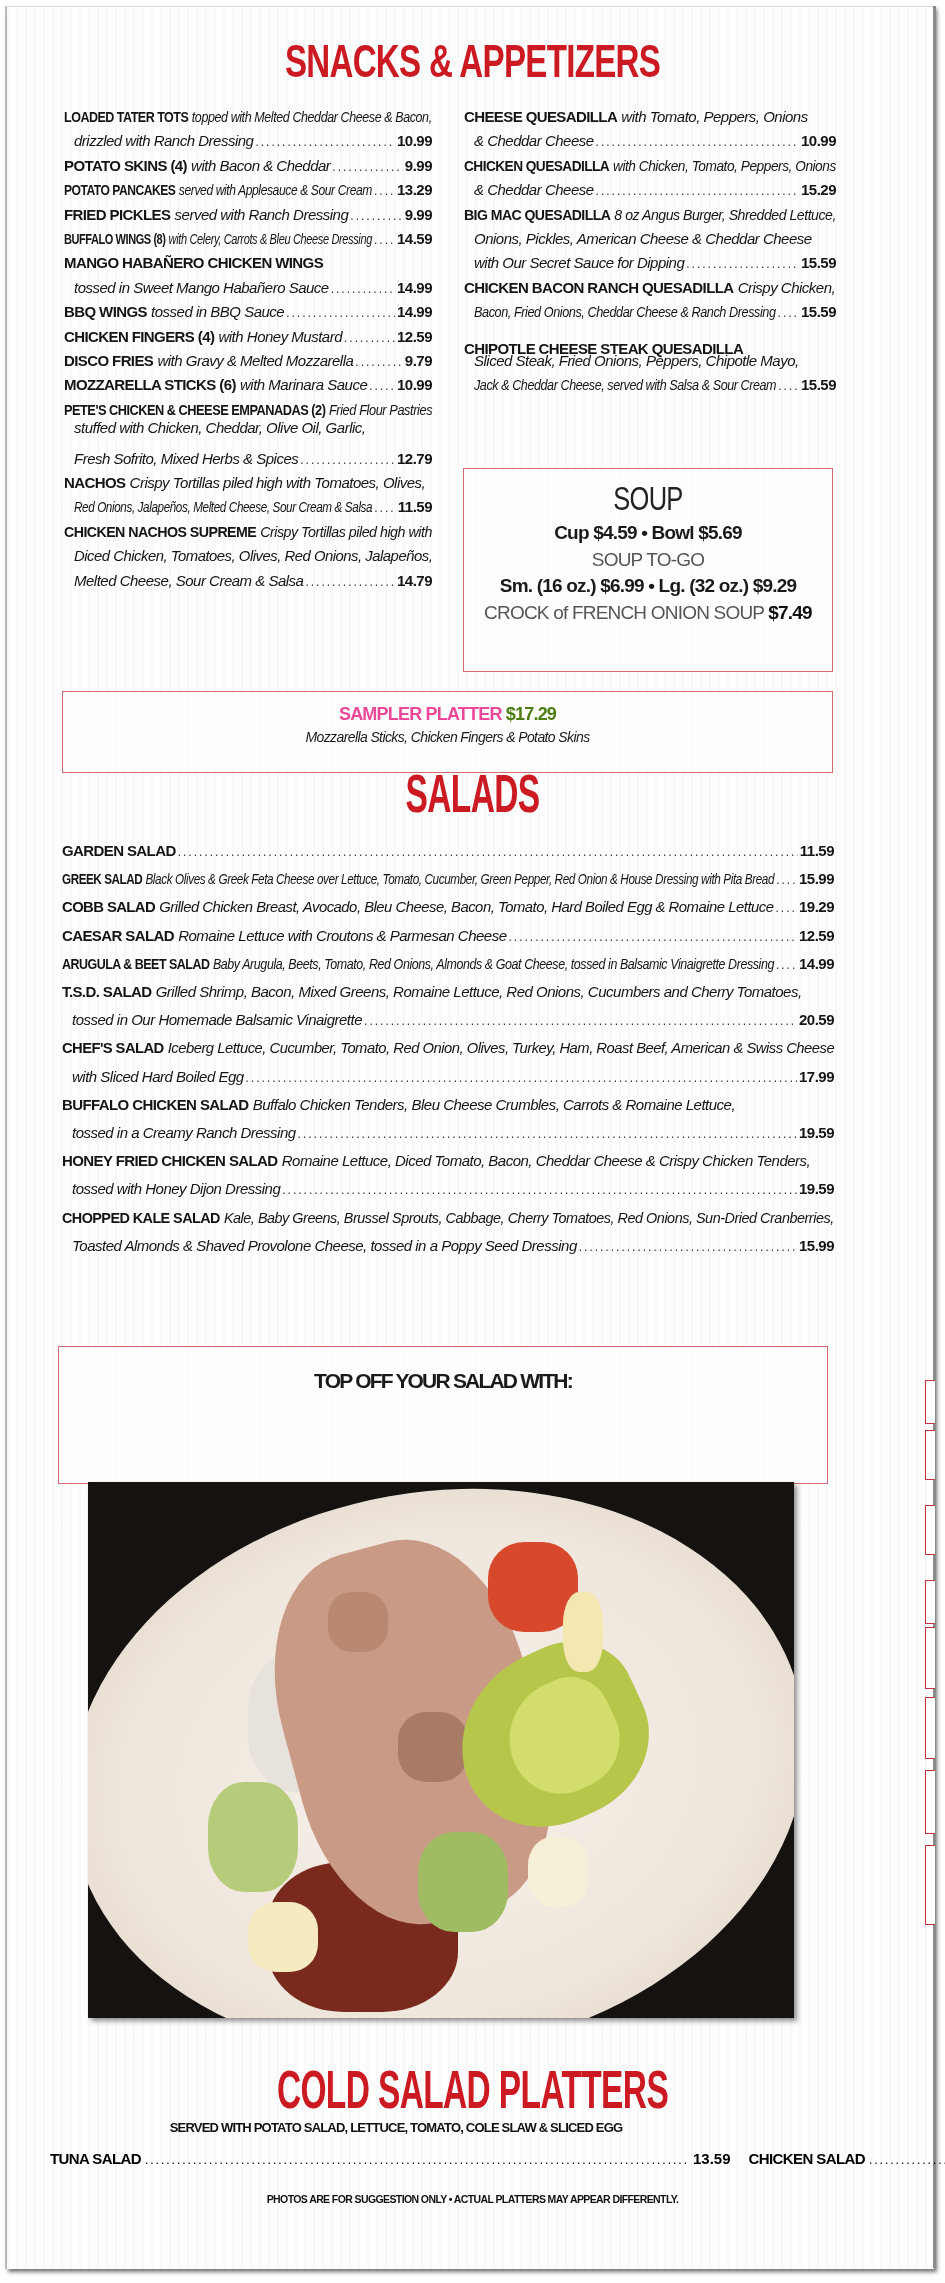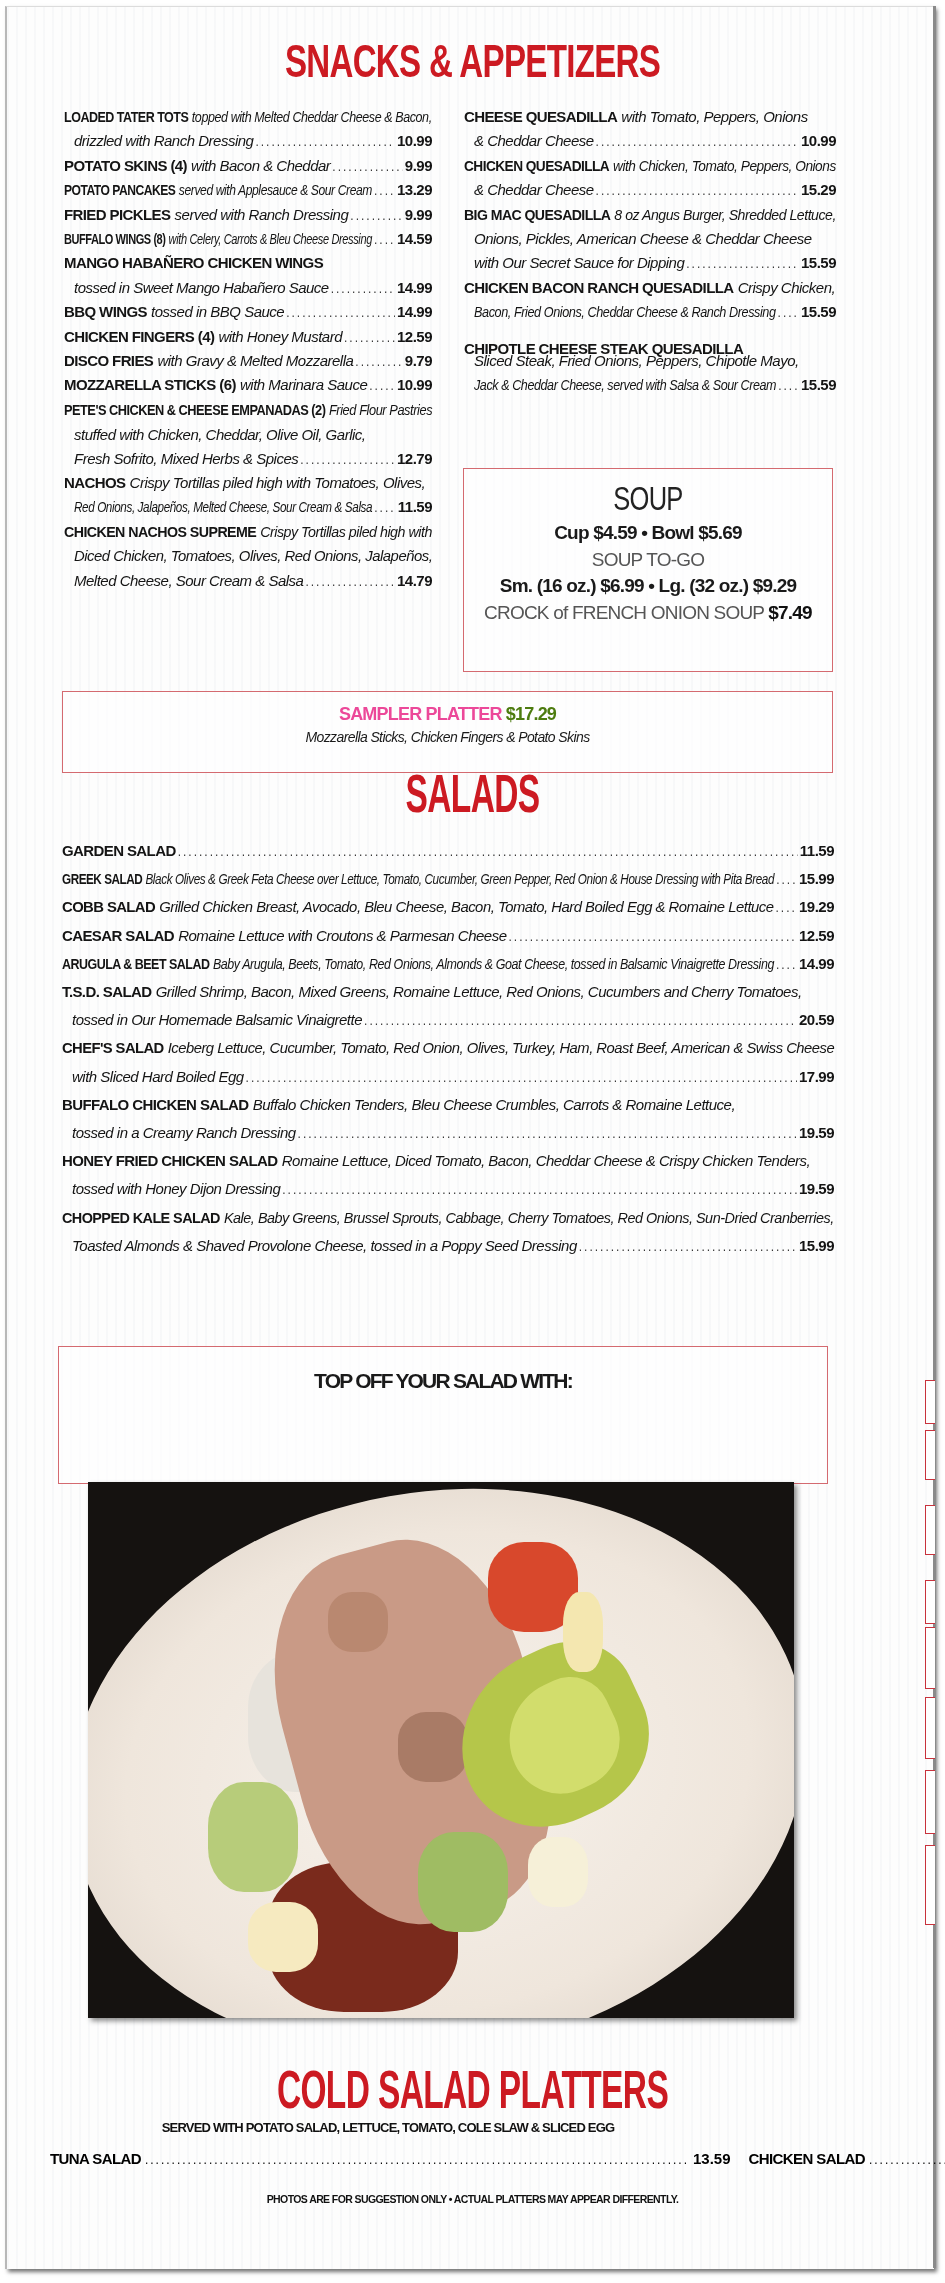--- a/index.html
+++ b/index.html
@@ -71,21 +71,21 @@
     background:#151210; overflow:hidden;
     box-shadow: 3px 3px 5px rgba(0,0,0,0.45);
   }
   .plate {
     position:absolute; left:-20px; top:10px; width:740px; height:560px; border-radius:50%;
     background:radial-gradient(ellipse at center, #f7f2ec 0%, #efe6dc 60%, #d8cdc2 100%);
     transform:rotate(-10deg);
   }
   .food-blob { position:absolute; border-radius:40%; }
 
-  .served { position:absolute; top:2120px; left:8px; width:760px; text-align:center; font-size:13px; font-weight:bold; letter-spacing:-0.8px; color:#111; }
+  .served { position:absolute; top:2120px; left:16px; width:760px; text-align:center; font-size:13px; font-weight:bold; letter-spacing:-0.8px; color:#111; }
   .platters { position:absolute; top:2147px; left:50px; width:770px; height:24px; display:flex; }
   .platter { flex:1 1 auto; display:flex; align-items:baseline; font-size:15px; line-height:24px; white-space:nowrap; margin-right:18px; }
   .platter .dots { flex:1 1 auto; overflow:hidden; letter-spacing:2px; font-size:12px; margin:0 4px; }
   .platter .dots::before { content:"......................................................................................................"; }
   .disclaimer { position:absolute; top:2193px; left:0; width:945px; text-align:center; font-size:10.5px; font-weight:bold; letter-spacing:-0.6px; color:#111; }
 
   .side-tab { position:absolute; left:925px; width:9px; border:1.5px solid #c8323c; border-right:none; background:#fff; }
 </style>
 </head>
 <body>
@@ -157,21 +157,21 @@
       <span class="price">9.79</span>
     </div>
     <div class="line" style="top: 268.4px;">
       <span class="txt"><span class="name">MOZZARELLA STICKS (6)</span> <span class="desc">with Marinara Sauce</span></span>
       <span class="dots"></span>
       <span class="price">10.99</span>
     </div>
     <div class="line" style="top: 292.8px;">
       <span class="txt" style="transform: scaleX(0.853828); margin-right: -63px;"><span class="name">PETE'S CHICKEN &amp; CHEESE EMPANADAS (2)</span> <span class="desc">Fried Flour Pastries</span></span>
     </div>
-    <div class="line indent" style="top: 318px; align-items: flex-end;">
+    <div class="line indent" style="top: 311px; align-items: flex-end;">
       <span class="txt"><span class="name"></span><span class="desc">stuffed with Chicken, Cheddar, Olive Oil, Garlic,</span></span>
     </div>
     <div class="line indent" style="top: 341.6px;">
       <span class="txt"><span class="name"></span><span class="desc">Fresh Sofrito, Mixed Herbs &amp; Spices</span></span>
       <span class="dots"></span>
       <span class="price">12.79</span>
     </div>
     <div class="line" style="top: 366px;">
       <span class="txt"><span class="name">NACHOS</span> <span class="desc">Crispy Tortillas piled high with Tomatoes, Olives,</span></span>
     </div>

